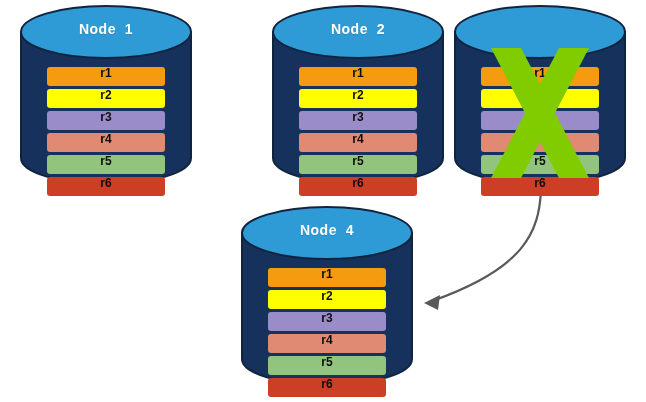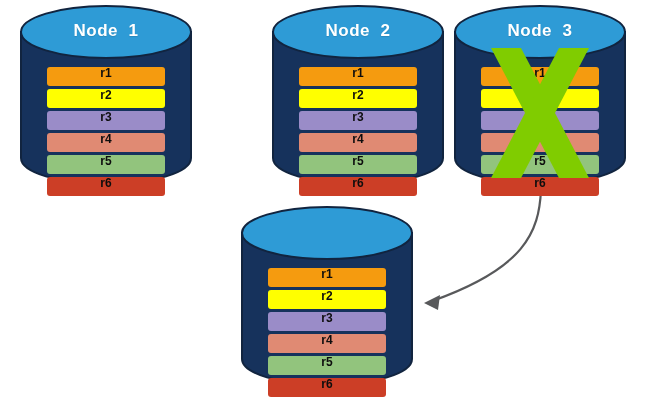--- a/index.html
+++ b/index.html
@@ -24,21 +24,21 @@
     top: 0;
     overflow: visible;
   }
   .node-title {
     position: absolute;
     left: 0;
     width: 100%;
     text-align: center;
     color: #ffffff;
     font-weight: bold;
-    font-size: 17px;
+    font-size: 14px;
     letter-spacing: 0.5px;
     white-space: pre;
     text-shadow: 0 1px 1px rgba(0,0,0,0.12);
   }
   .stripes {
     position: absolute;
     left: 0;
     width: 100%;
   }
   .stripe {
@@ -110,41 +110,41 @@
           <div class="stripe" style="background: rgb(224, 138, 115);">r4</div>
           <div class="stripe" style="background: rgb(146, 196, 125);">r5</div>
           <div class="stripe" style="background: rgb(204, 62, 38);">r6</div>
         </div>
       </div>
       <div class="node" style="left: 455px; top: 6px; width: 170px; height: 178px;">
         <svg width="170" height="178" viewBox="0 0 170 178">
           <path d="M 0 26 L 0 152 A 85 26 0 0 0 170 152 L 170 26 Z" fill="#16325C" stroke="#11243f" stroke-width="2"></path>
           <ellipse cx="85" cy="26" rx="85" ry="26" fill="#2E9BD6" stroke="#11243f" stroke-width="2"></ellipse>
         </svg>
-        <div class="node-title" style="top: 15px;">Node  3</div>
         <div class="stripes" style="top: 61px; padding-left: 26px; padding-right: 26px; box-sizing: border-box;">
           <div class="stripe" style="background: rgb(245, 155, 15);">r1</div>
           <div class="stripe" style="background: rgb(255, 255, 0);">r2</div>
           <div class="stripe" style="background: rgb(154, 140, 200);">r3</div>
           <div class="stripe" style="background: rgb(224, 138, 115);">r4</div>
           <div class="stripe" style="background: rgb(146, 196, 125);">r5</div>
           <div class="stripe" style="background: rgb(204, 62, 38);">r6</div>
         </div>
         <svg class="overlay-x" width="170" height="178" viewBox="0 0 170 178">
           <g fill="#80CC00">
             <polygon points="36,42 66,42 134,172 104,172"></polygon>
             <polygon points="134,42 104,42 36,172 66,172"></polygon>
           </g>
         </svg>
       </div>
       <div class="node" style="left: 242px; top: 207px; width: 170px; height: 178px;">
         <svg width="170" height="178" viewBox="0 0 170 178">
           <path d="M 0 26 L 0 152 A 85 26 0 0 0 170 152 L 170 26 Z" fill="#16325C" stroke="#11243f" stroke-width="2"></path>
           <ellipse cx="85" cy="26" rx="85" ry="26" fill="#2E9BD6" stroke="#11243f" stroke-width="2"></ellipse>
         </svg>
+        <div class="node-title" style="top: 15px;">Node  4</div>
         <div class="stripes" style="top: 61px; padding-left: 26px; padding-right: 26px; box-sizing: border-box;">
           <div class="stripe" style="background: rgb(245, 155, 15);">r1</div>
           <div class="stripe" style="background: rgb(255, 255, 0);">r2</div>
           <div class="stripe" style="background: rgb(154, 140, 200);">r3</div>
           <div class="stripe" style="background: rgb(224, 138, 115);">r4</div>
           <div class="stripe" style="background: rgb(146, 196, 125);">r5</div>
           <div class="stripe" style="background: rgb(204, 62, 38);">r6</div>
         </div>
       </div>
     </div>

